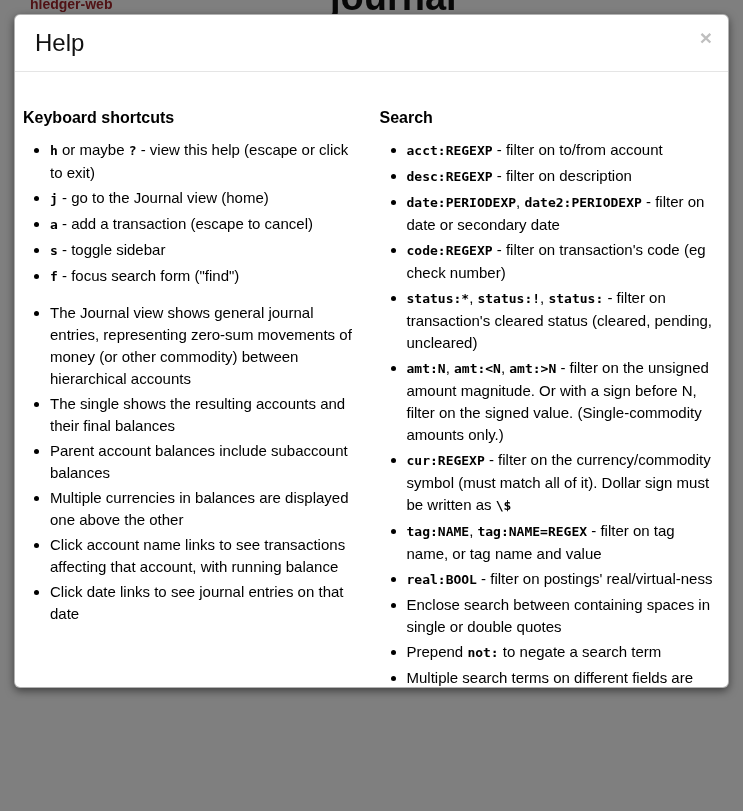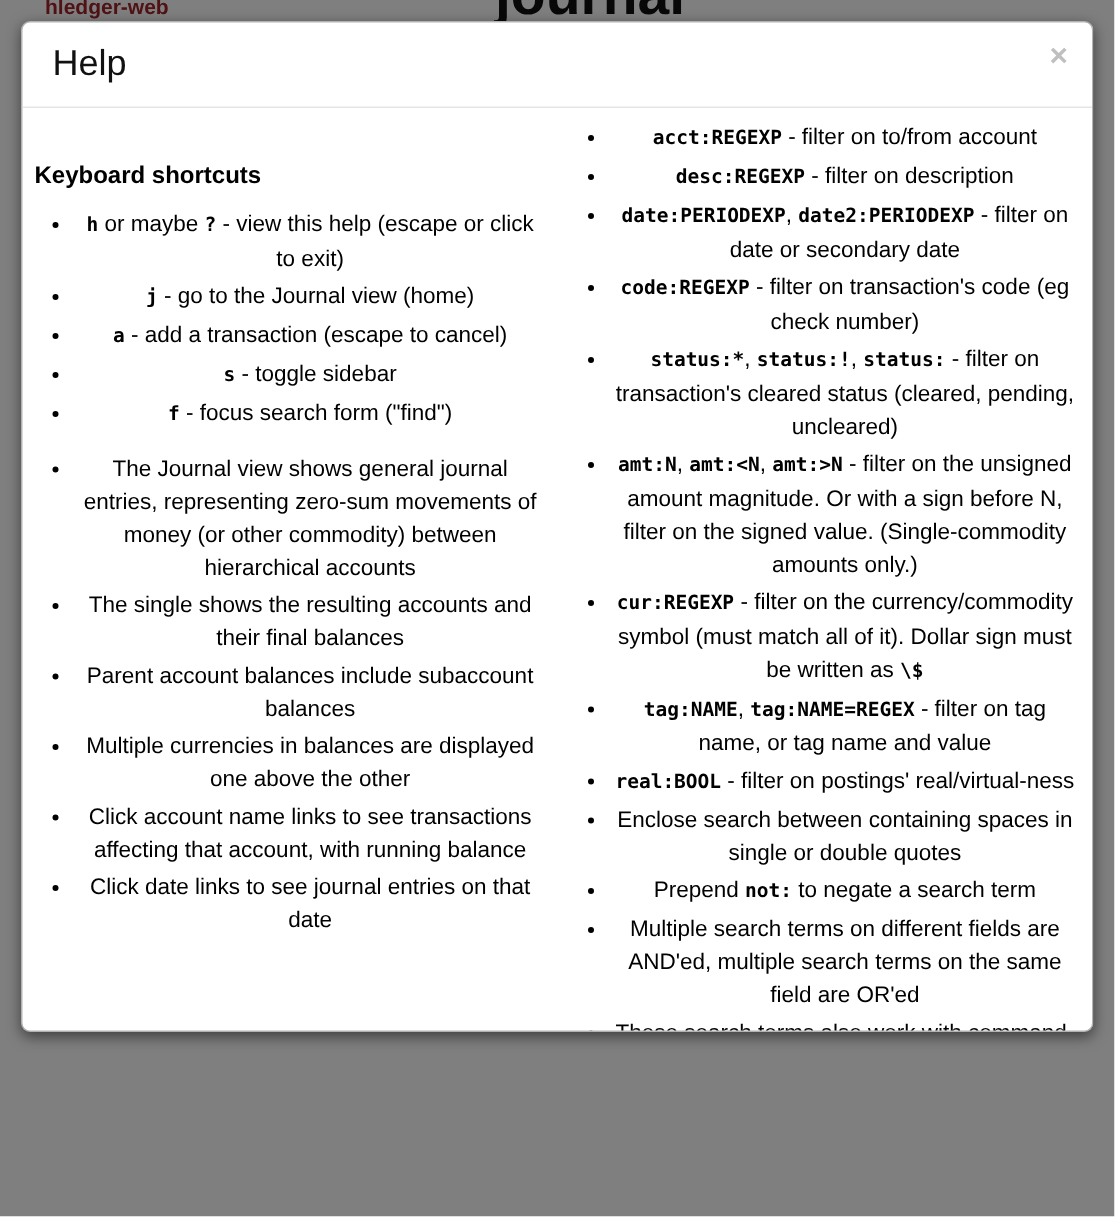--- a/index.html
+++ b/index.html
@@ -28,21 +28,21 @@
   .close-btn {
     position: absolute; top: 12px; right: 16px;
     background: none; border: none; padding: 0; cursor: pointer;
     font-size: 21px; font-weight: bold; line-height: 1; color: #bfbfbf;
     font-family: "Liberation Sans", sans-serif;
   }
   .modal-body { padding: 9px 8px 16px; display: flex; gap: 16px; }
   .col { flex: 1 1 0; min-width: 0; }
   .section-heading { font-size: 16px; font-weight: bold; margin: 28px 0 12px; }
   .section-list { margin: 0 0 14px; padding-left: 27px; list-style: disc; }
-  .section-list li { font-size: 15px; line-height: 22px; margin: 0 0 3px; text-align: center; }
+  .section-list li { font-size: 15px; line-height: 22px; margin: 0 0 3px; }
   code {
     font-family: "DejaVu Sans Mono", monospace;
     font-weight: bold; font-size: 13px; color: #000;
   }
 </style>
 </head>
 <body>
 
 <div class="page-bg">
   <div class="brand">hledger-web</div>
@@ -69,20 +69,21 @@
         <ul class="section-list">
           <li>The Journal view shows general journal entries, representing zero-sum movements of money (or other commodity) between hierarchical accounts</li>
           <li>The single shows the resulting accounts and their final balances</li>
           <li>Parent account balances include subaccount balances</li>
           <li>Multiple currencies in balances are displayed one above the other</li>
           <li>Click account name links to see transactions affecting that account, with running balance</li>
           <li>Click date links to see journal entries on that date</li>
         </ul>
       </div>
     <div class="col">
+        <div class="section-heading">Search</div>
         <ul class="section-list">
           <li><code>acct:REGEXP</code> - filter on to/from account</li>
           <li><code>desc:REGEXP</code> - filter on description</li>
           <li><code>date:PERIODEXP</code>, <code>date2:PERIODEXP</code> - filter on date or secondary date</li>
           <li><code>code:REGEXP</code> - filter on transaction's code (eg check number)</li>
           <li><code>status:*</code>, <code>status:!</code>, <code>status:</code> - filter on transaction's cleared status (cleared, pending, uncleared)</li>
           <li><code>amt:N</code>, <code>amt:&lt;N</code>, <code>amt:&gt;N</code> - filter on the unsigned amount magnitude. Or with a sign before N, filter on the signed value. (Single-commodity amounts only.)</li>
           <li><code>cur:REGEXP</code> - filter on the currency/commodity symbol (must match all of it). Dollar sign must be written as <code>\$</code></li>
           <li><code>tag:NAME</code>, <code>tag:NAME=REGEX</code> - filter on tag name, or tag name and value</li>
           <li><code>real:BOOL</code> - filter on postings' real/virtual-ness</li>

